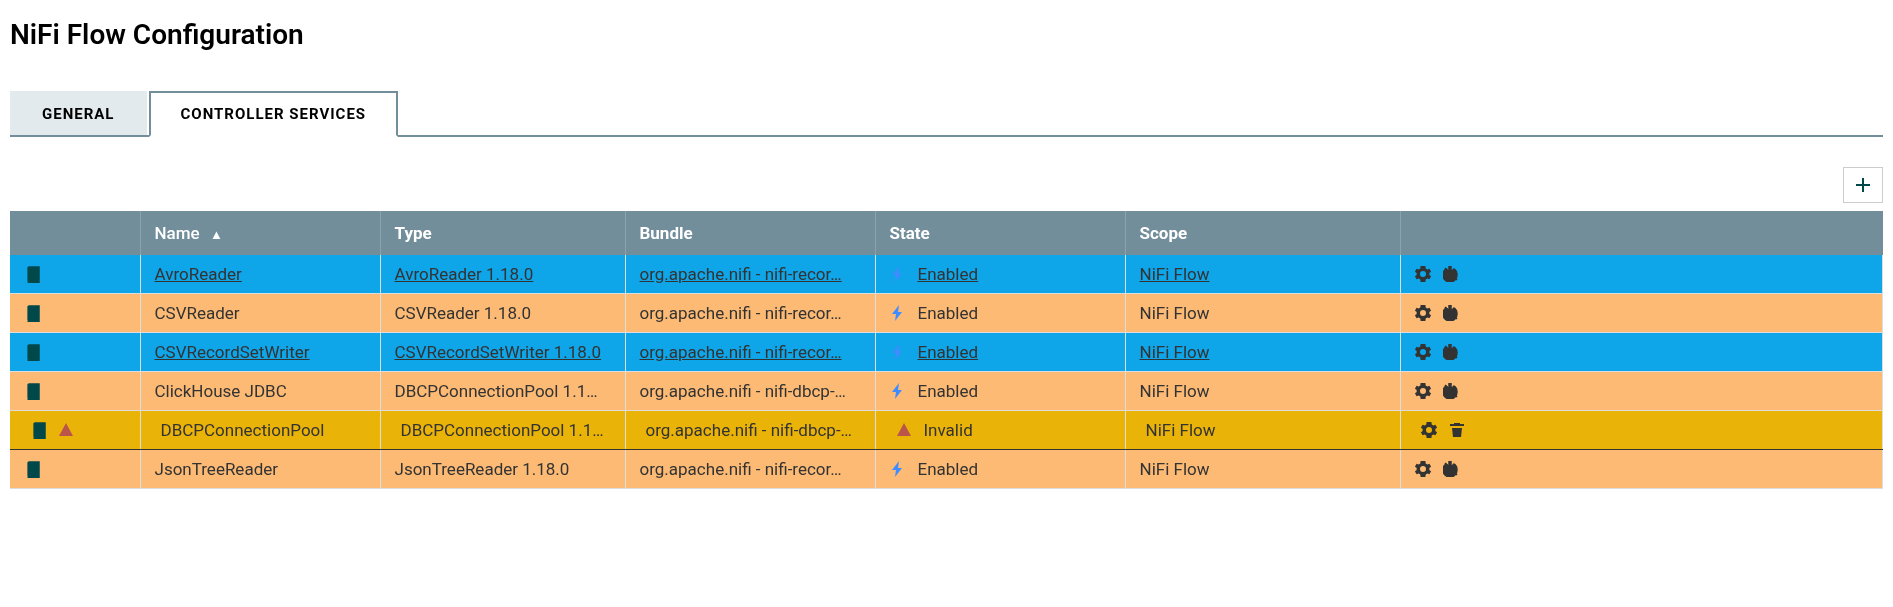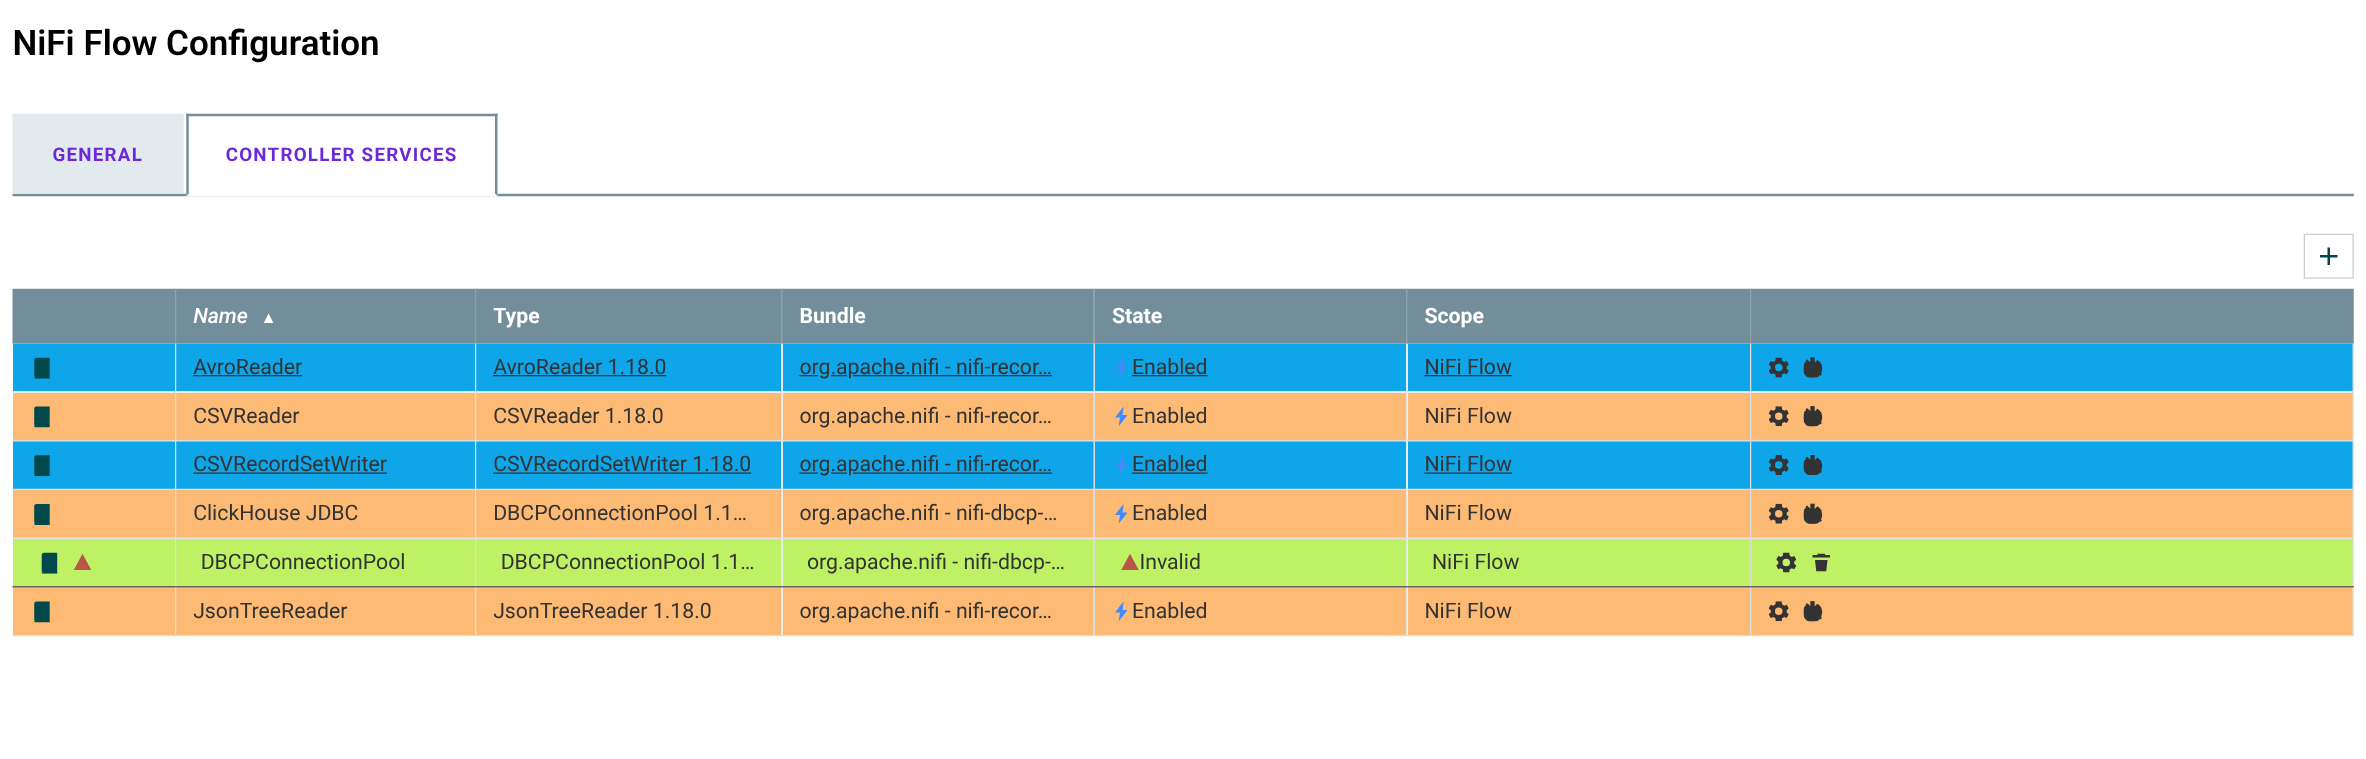--- a/index.html
+++ b/index.html
@@ -14,30 +14,30 @@
       color: #000000;
       font-size: 28px;
       font-weight: 600;
       margin: 8px 0 40px 0;
     }
     .tabs {
       display: flex;
       border-bottom: 2px solid #728e9b;
     }
     .tab {
-      padding: 22px 30px;
+      padding: 12px 30px;
       font-weight: 700;
       font-size: 15px;
       letter-spacing: 1px;
       text-transform: uppercase;
       border: 2px solid transparent;
       border-bottom: none;
       cursor: pointer;
       background: #e3eaed;
-      color: #6d28d9;
+      color: #000000;
       margin-right: 2px;
     }
     .tab.active {
       background: #fff;
       border-color: #728e9b;
       border-bottom: 2px solid #fff;
       margin-bottom: -2px;
     }
     .toolbar {
       display: flex;
@@ -64,47 +64,46 @@
       color: #fff;
       font-weight: 700;
       font-size: 17px;
       text-align: left;
       padding: 12px 14px;
       border-right: 1px solid #8ba3ad;
     }
     .grid thead th:first-child { border-left: none; }
     .grid thead th:last-child { border-right: none; }
     .grid thead th.sorted {
-      font-style: italic;
       font-weight: 500;
       margin-top: 26px;
     }
     .sort-ind { margin-left: 6px; font-size: 13px; }
     .grid tbody td {
       padding: 9px 14px;
       font-size: 17px;
       color: #333;
       border-right: 1px solid #ddd;
       border-bottom: 1px solid #ddd;
       white-space: nowrap;
       overflow: hidden;
       text-overflow: ellipsis;
       max-width: 0;
     }
     .grid tbody tr.even td { background: #0ea5e9; text-decoration: underline; }
     .grid tbody tr.odd td { background: #fdba74; }
-    .grid tbody tr.highlight td { background: #bef264; border-top: 1px solid #333; border-bottom: 1px solid #333; padding-left: 20px; }
+    .grid tbody tr.highlight td { background: #eab308; border-top: 1px solid #333; border-bottom: 1px solid #333; padding-left: 20px; }
     .col-icon { width: 130px; }
     .col-name { width: 240px; }
     .col-type { width: 245px; }
     .col-bundle { width: 250px; }
     .col-state { width: 250px; }
     .col-scope { width: 275px; }
     .col-actions { width: auto; }
-    .cell-state { display: flex; align-items: center; }
+    .cell-state { display: flex; align-items: center; gap: 12px; }
     .cell-leading { display: flex; align-items: center; gap: 10px; }
     .icn { display: inline-flex; align-items: center; justify-content: center; }
     .icn svg { display: block; }
     .actions { display: flex; gap: 12px; }
     .actions .icn { cursor: pointer; }
   </style>
 </head>
 <body>
 
 <h1 class="page-title">NiFi Flow Configuration</h1>

